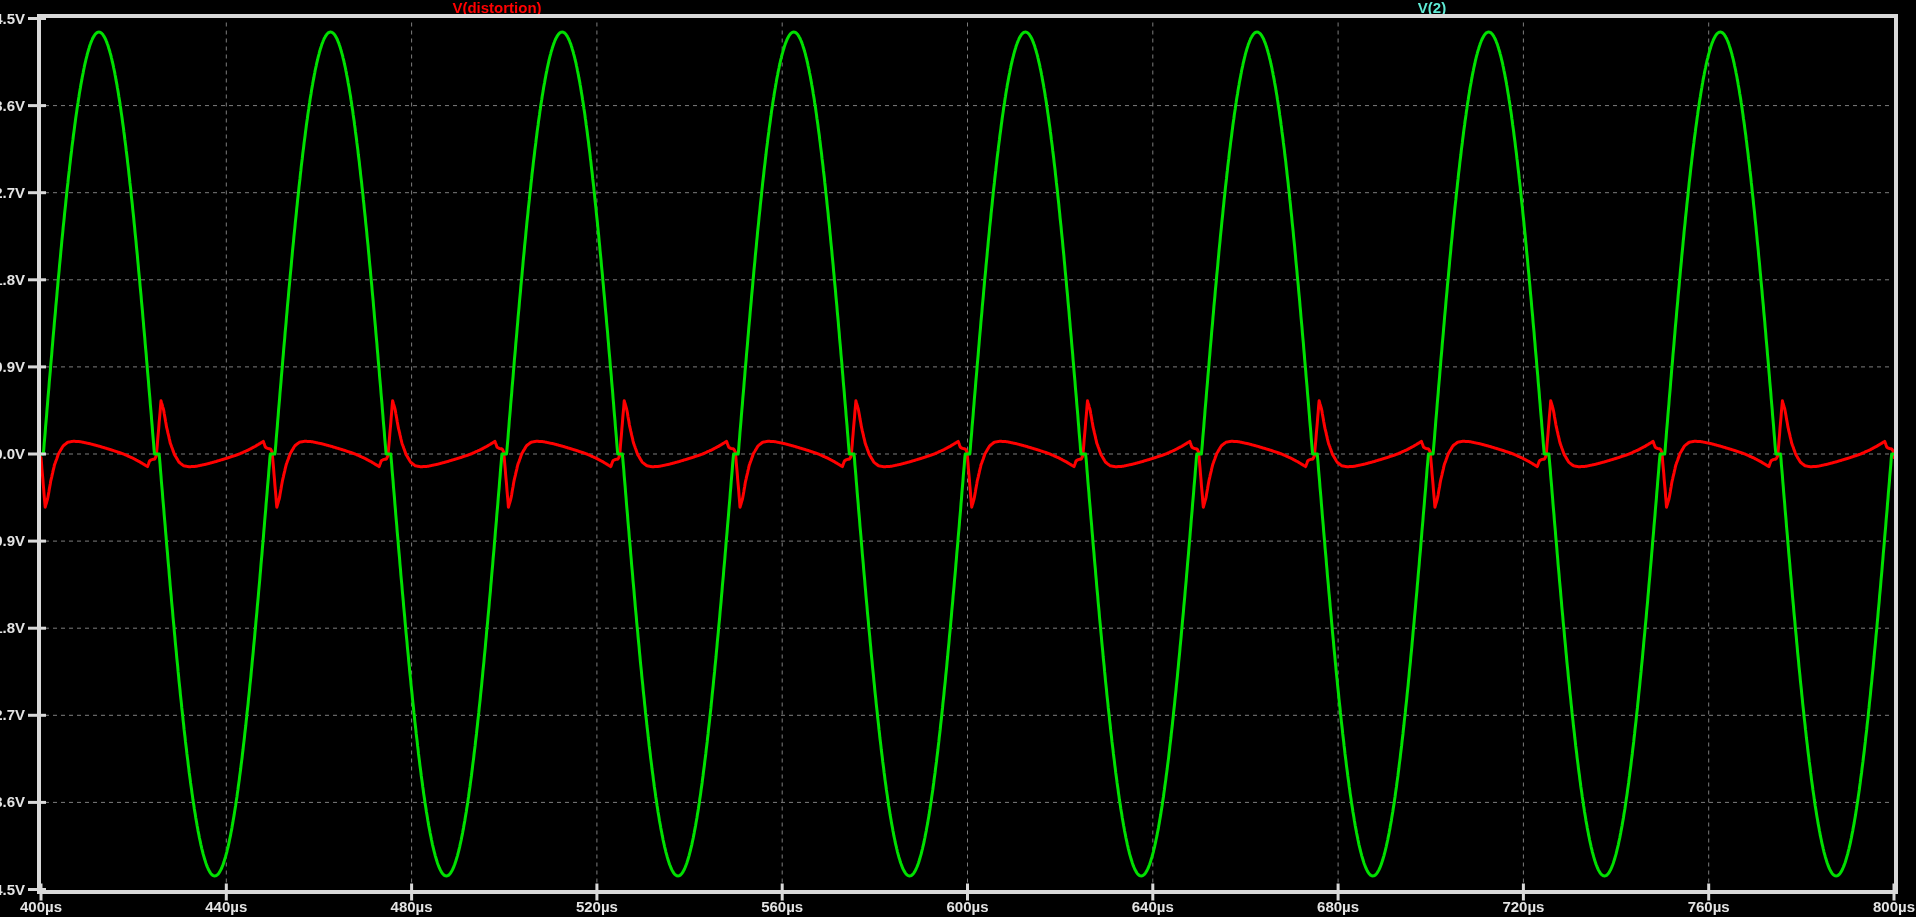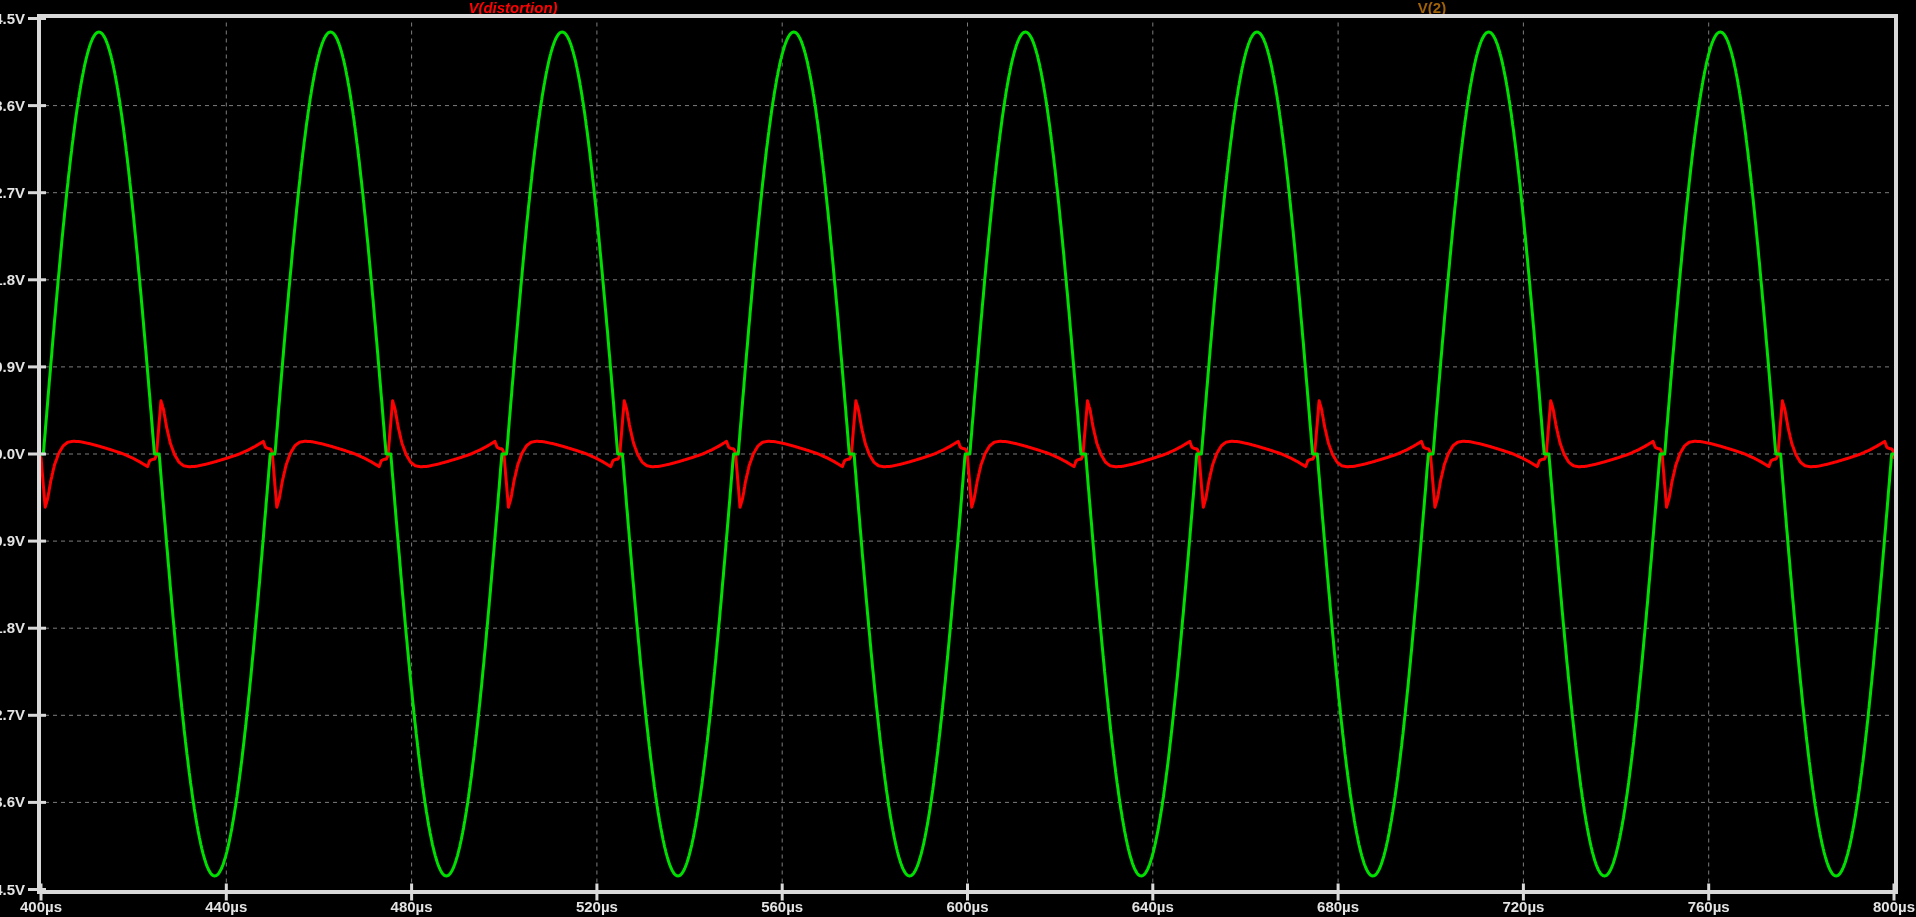--- a/index.html
+++ b/index.html
@@ -20,23 +20,23 @@
     cursor:default;
   }
   #plot-svg{position:absolute;left:0;top:0;}
   #plot-svg text{font:bold 15px "Liberation Sans",sans-serif;}
 </style>
 </head>
 <body>
 
 <div class="screen">
 
-  <div class="legend" id="legend-red" style="left: 513px; color: rgb(255, 0, 0); font-style: italic;">V(distortion)</div>
+  <div class="legend" id="legend-red" style="left: 497px; color: rgb(255, 0, 0);">V(distortion)</div>
 
-  <div class="legend" id="legend-green" style="left: 1432px; color: #a16207;">V(2)</div>
+  <div class="legend" id="legend-green" style="left: 1432px; color: #5eead4;">V(2)</div>
 
   <svg id="plot-svg" width="1916" height="917" viewBox="0 0 1916 917">
     <g id="g-grid">
         <line x1="45" x2="1890" y1="105.6" y2="105.6" stroke="#7d7d7d" stroke-width="1" stroke-dasharray="4 4"></line>
         <line x1="45" x2="1890" y1="192.7" y2="192.7" stroke="#7d7d7d" stroke-width="1" stroke-dasharray="4 4"></line>
         <line x1="45" x2="1890" y1="279.8" y2="279.8" stroke="#7d7d7d" stroke-width="1" stroke-dasharray="4 4"></line>
         <line x1="45" x2="1890" y1="366.9" y2="366.9" stroke="#7d7d7d" stroke-width="1" stroke-dasharray="4 4"></line>
         <line x1="45" x2="1890" y1="454.0" y2="454.0" stroke="#7d7d7d" stroke-width="1" stroke-dasharray="4 4"></line>
         <line x1="45" x2="1890" y1="541.1" y2="541.1" stroke="#7d7d7d" stroke-width="1" stroke-dasharray="4 4"></line>
         <line x1="45" x2="1890" y1="628.2" y2="628.2" stroke="#7d7d7d" stroke-width="1" stroke-dasharray="4 4"></line>

